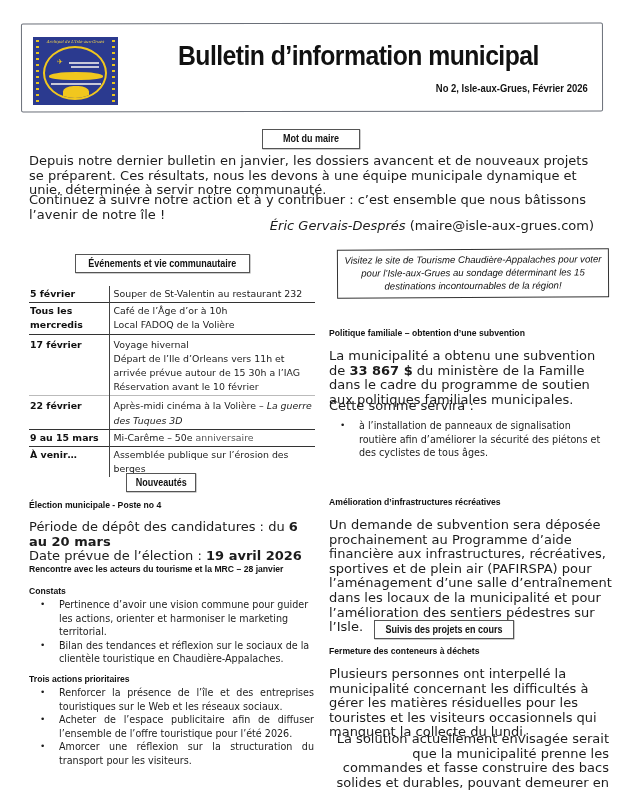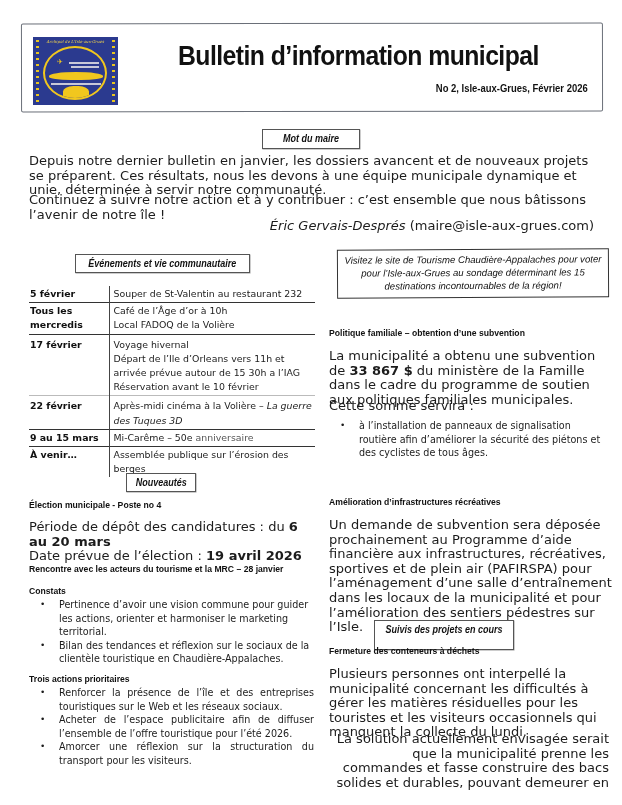--- a/index.html
+++ b/index.html
@@ -45,21 +45,21 @@
     }
     .subtitle {
       position: absolute; right: 34px; top: 82px;
       font-family: "Liberation Sans", sans-serif; font-weight: bold; font-size: 10.5px; color: #111;
       transform: scaleX(0.9); transform-origin: right top; white-space: nowrap;
     }
 
     .sec-box {
       position: absolute; border: 1.1px solid #555; background: #fff;
       font-family: "Liberation Sans", sans-serif; font-weight: bold; font-size: 10px; color: #111;
-      text-align: center; line-height: 17px; box-shadow: 0.5px 0.5px 0 #999; font-style: italic;
+      text-align: center; line-height: 17px; box-shadow: 0.5px 0.5px 0 #999;
     }
     .sec-box span { display: inline-block; transform: scaleX(0.9); }
 
     .para { position: absolute; font-size: 13px; line-height: 14.6px; color: #1c1c1c; }
 
     .h-bold {
       position: absolute; font-family: "Liberation Sans", sans-serif; font-weight: bold;
       font-size: 9.8px; color: #111; white-space: nowrap; transform: scaleX(0.88); transform-origin: left top;
     }
 
@@ -169,21 +169,21 @@
   <span>La municipalité a obtenu une subvention de </span><b>33 867 $</b><span> du ministère de la Famille dans le cadre du programme de soutien aux politiques familiales municipales.</span>
 </p>
 <p class="para" style="left:329px; top:399px;">Cette somme servira :</p>
 <ul class="bul" style="left:329px; top:419px; width:280px;">
   <li>à l’installation de panneaux de signalisation routière afin d’améliorer la sécurité des piétons et des cyclistes de tous âges.</li>
 </ul>
 
 <div class="h-bold" style="left:329px; top:496px;">Amélioration d’infrastructures récréatives</div>
 <p class="para" style="left:329px; top:518px; width:285px;">Un demande de subvention sera déposée prochainement au Programme d’aide financière aux infrastructures, récréatives, sportives et de plein air (PAFIRSPA) pour l’aménagement d’une salle d’entraînement dans les locaux de la municipalité et pour l’amélioration des sentiers pédestres sur l’Isle.</p>
 
-<div class="sec-box" style="left:374px; top:620px; width:140px; height:30px;">
+<div class="sec-box" style="left:374px; top:620px; width:140px; height:19px;">
   <span>Suivis des projets en cours</span>
 </div>
 <div class="h-bold" style="left:329px; top:645px;">Fermeture des conteneurs à déchets</div>
 <p class="para" style="left:329px; top:667px; width:280px;">Plusieurs personnes ont interpellé la municipalité concernant les difficultés à gérer les matières résiduelles pour les touristes et les visiteurs occasionnels qui manquent la collecte du lundi.</p>
 <p class="para" style="left:329px; top:732px; width:280px;text-align:right;">La solution actuellement envisagée serait que la municipalité prenne les commandes et fasse construire des bacs solides et durables, pouvant demeurer en</p>
 
 <div class="sec-box" style="left:126px; top:473px; width:70px; height:19px;">
   <span>Nouveautés</span>
 </div>
 <div class="h-bold" style="left:29px; top:499px;">Élection municipale - Poste no 4</div>

